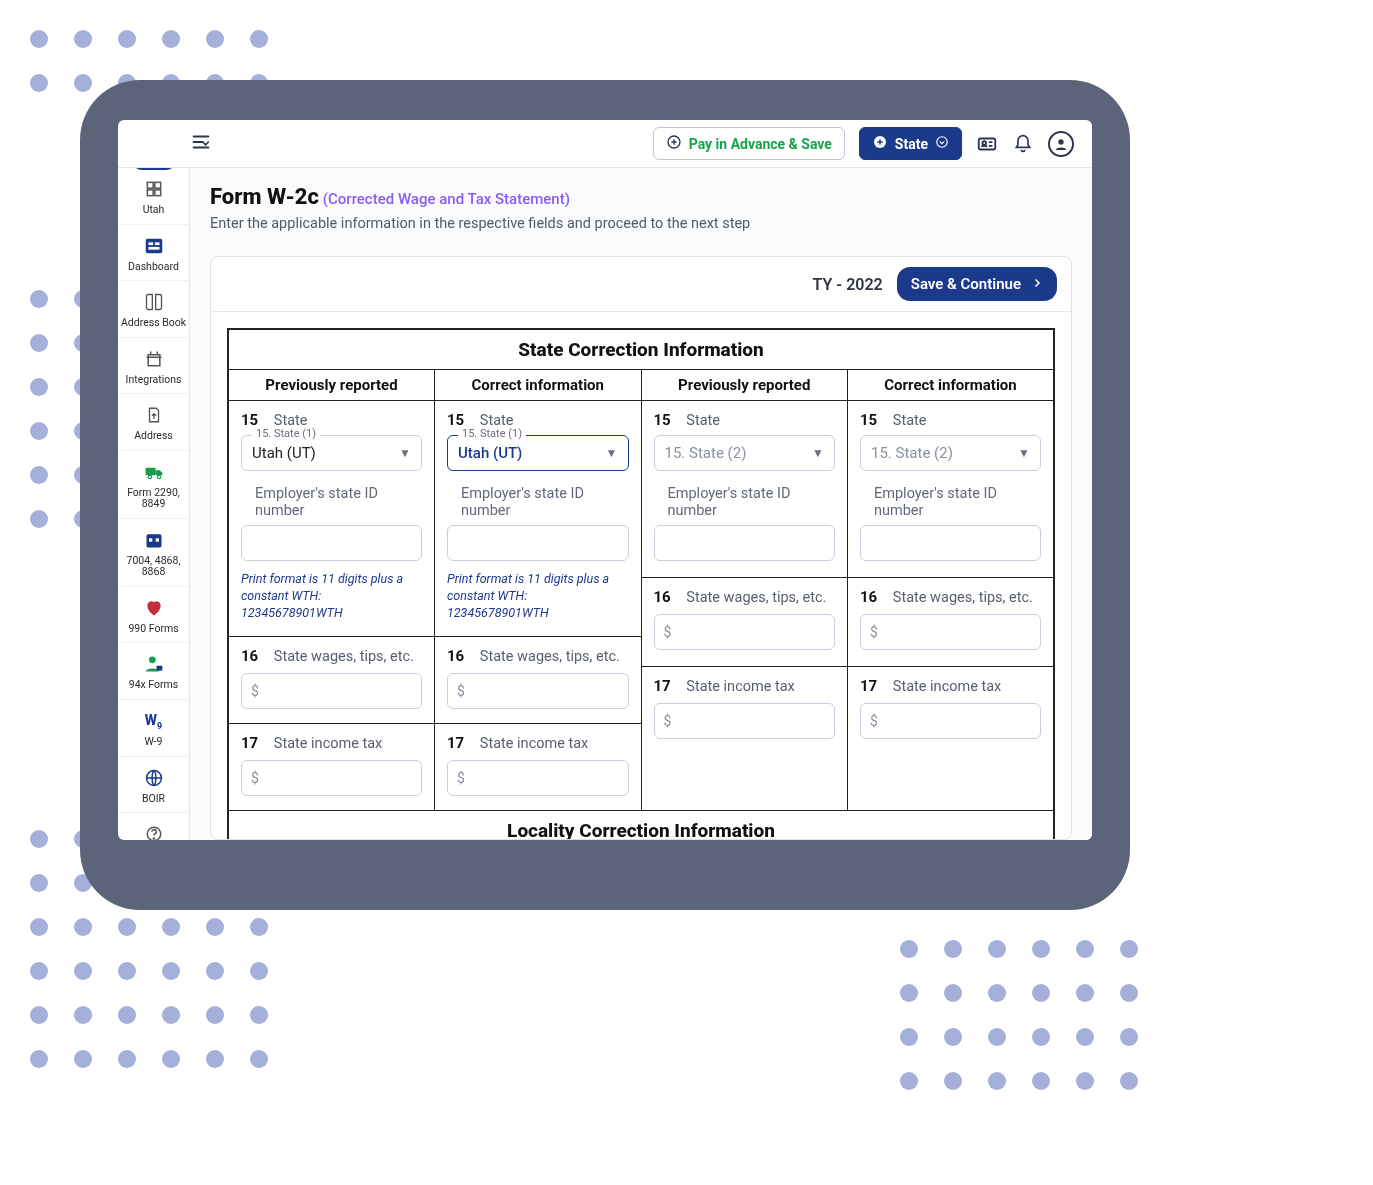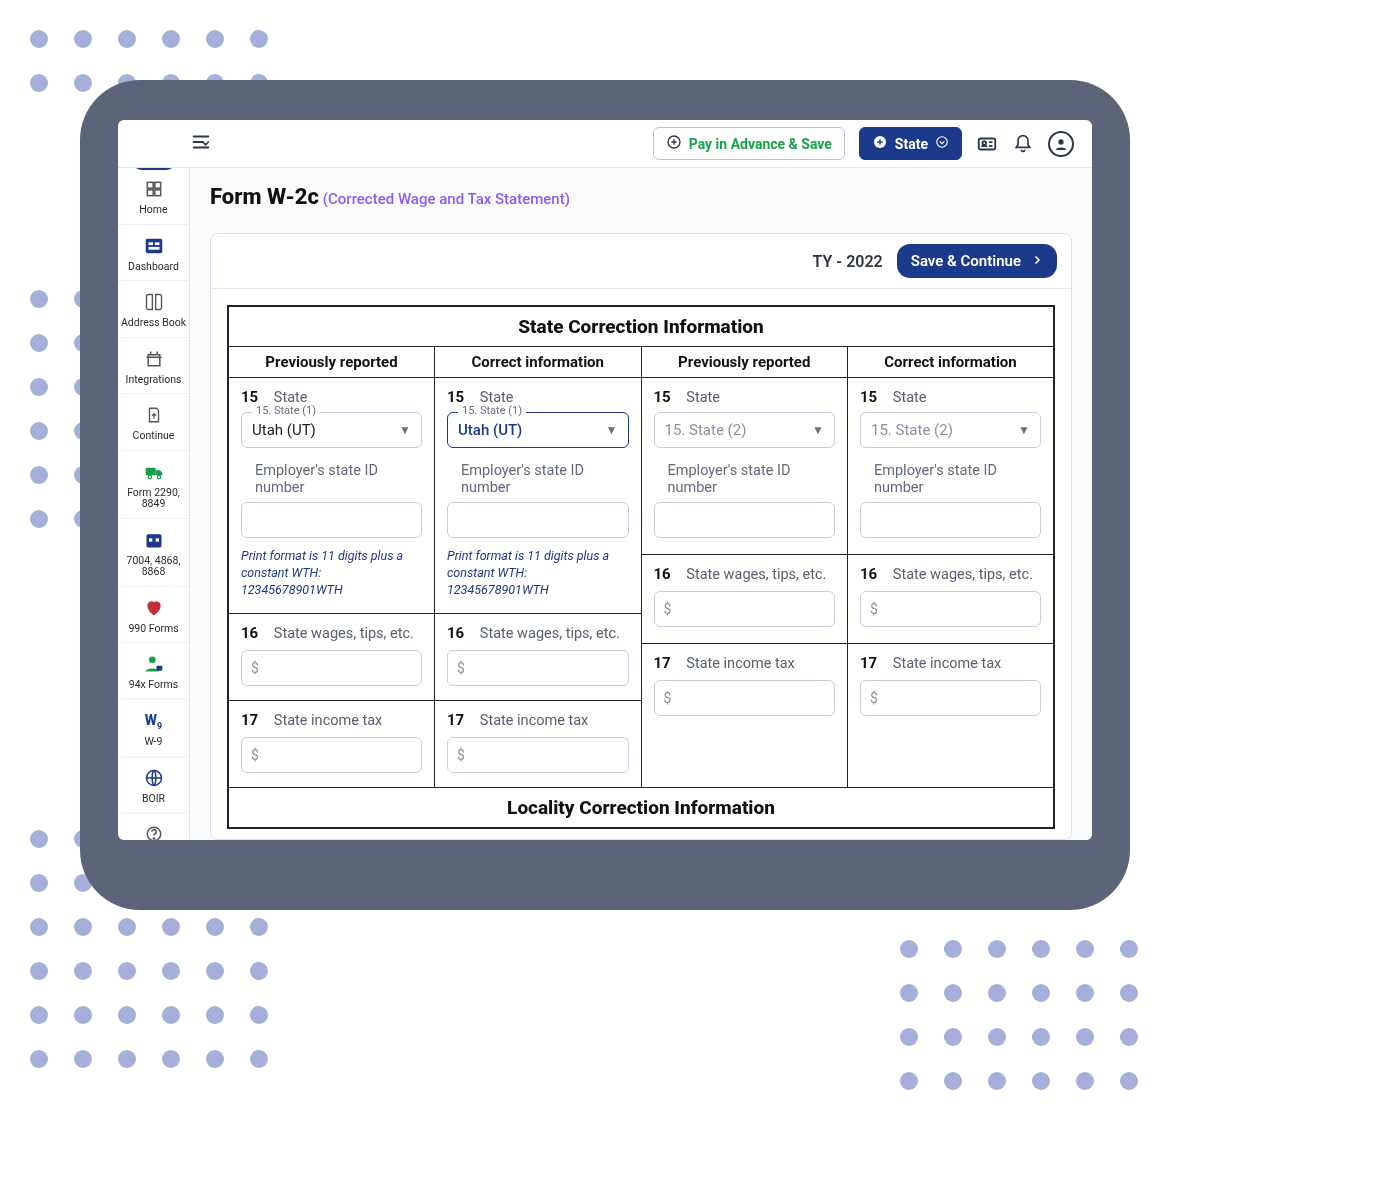--- a/index.html
+++ b/index.html
@@ -434,21 +434,21 @@
 
         <div class="side-item">
           <span class="ic ic-gray">
               <svg width="20" height="20" viewBox="0 0 24 24" fill="none" stroke="currentColor" stroke-width="1.8">
                 <rect x="4" y="4" width="7" height="7"></rect>
                 <rect x="13" y="4" width="7" height="7"></rect>
                 <rect x="4" y="13" width="7" height="7"></rect>
                 <rect x="13" y="13" width="7" height="7"></rect>
               </svg>
             </span>
-          <span class="lab">Home</span>
+          <span class="lab">Utah</span>
         </div>
         <div class="side-item">
           <span class="ic ic-blue">
               <svg width="22" height="22" viewBox="0 0 24 24" fill="currentColor">
                 <rect x="3" y="4" width="18" height="16" rx="2"></rect>
                 <rect x="6" y="8" width="5" height="3" fill="#fff"></rect>
                 <rect x="13" y="8" width="5" height="3" fill="#fff"></rect>
                 <rect x="6" y="13" width="12" height="3" fill="#fff"></rect>
               </svg>
             </span>
@@ -470,21 +470,21 @@
             </span>
           <span class="lab">Integrations</span>
         </div>
         <div class="side-item">
           <span class="ic ic-gray">
               <svg width="18" height="20" viewBox="0 0 24 24" fill="none" stroke="currentColor" stroke-width="1.8">
                 <path d="M6 3h9l3 3v15H6z"></path>
                 <path d="M12 9v8M9 12h6"></path>
               </svg>
             </span>
-          <span class="lab">Continue</span>
+          <span class="lab">Address</span>
         </div>
 
         <div class="side-item">
           <span class="ic ic-green">
               <svg width="22" height="20" viewBox="0 0 24 24" fill="currentColor">
                 <rect x="2" y="7" width="12" height="9" rx="1"></rect>
                 <path d="M14 10h5l3 3v3h-8z"></path>
                 <circle cx="7" cy="18" r="2" fill="#fff" stroke="currentColor" stroke-width="1.5"></circle>
                 <circle cx="18" cy="18" r="2" fill="#fff" stroke="currentColor" stroke-width="1.5"></circle>
               </svg>
@@ -543,20 +543,21 @@
               </svg>
             </span>
 
         </div>
       </div>
 
       <div class="main">
         <div class="page-header">
           <h1>Form W-2c</h1>
           <span class="subtitle">(Corrected Wage and Tax Statement)</span>
+          <p>Enter the applicable information in the respective fields and proceed to the next step</p>
         </div>
 
         <div class="card">
           <div class="card-head">
             <span class="ty-label">TY - 2022</span>
             <div class="btn-save">
               <span>Save &amp; Continue</span>
               <span><svg width="12" height="12" viewBox="0 0 24 24" fill="none" stroke="#fff" stroke-width="3">
                     <path d="M9 5l7 7-7 7"></path>
                   </svg></span>

